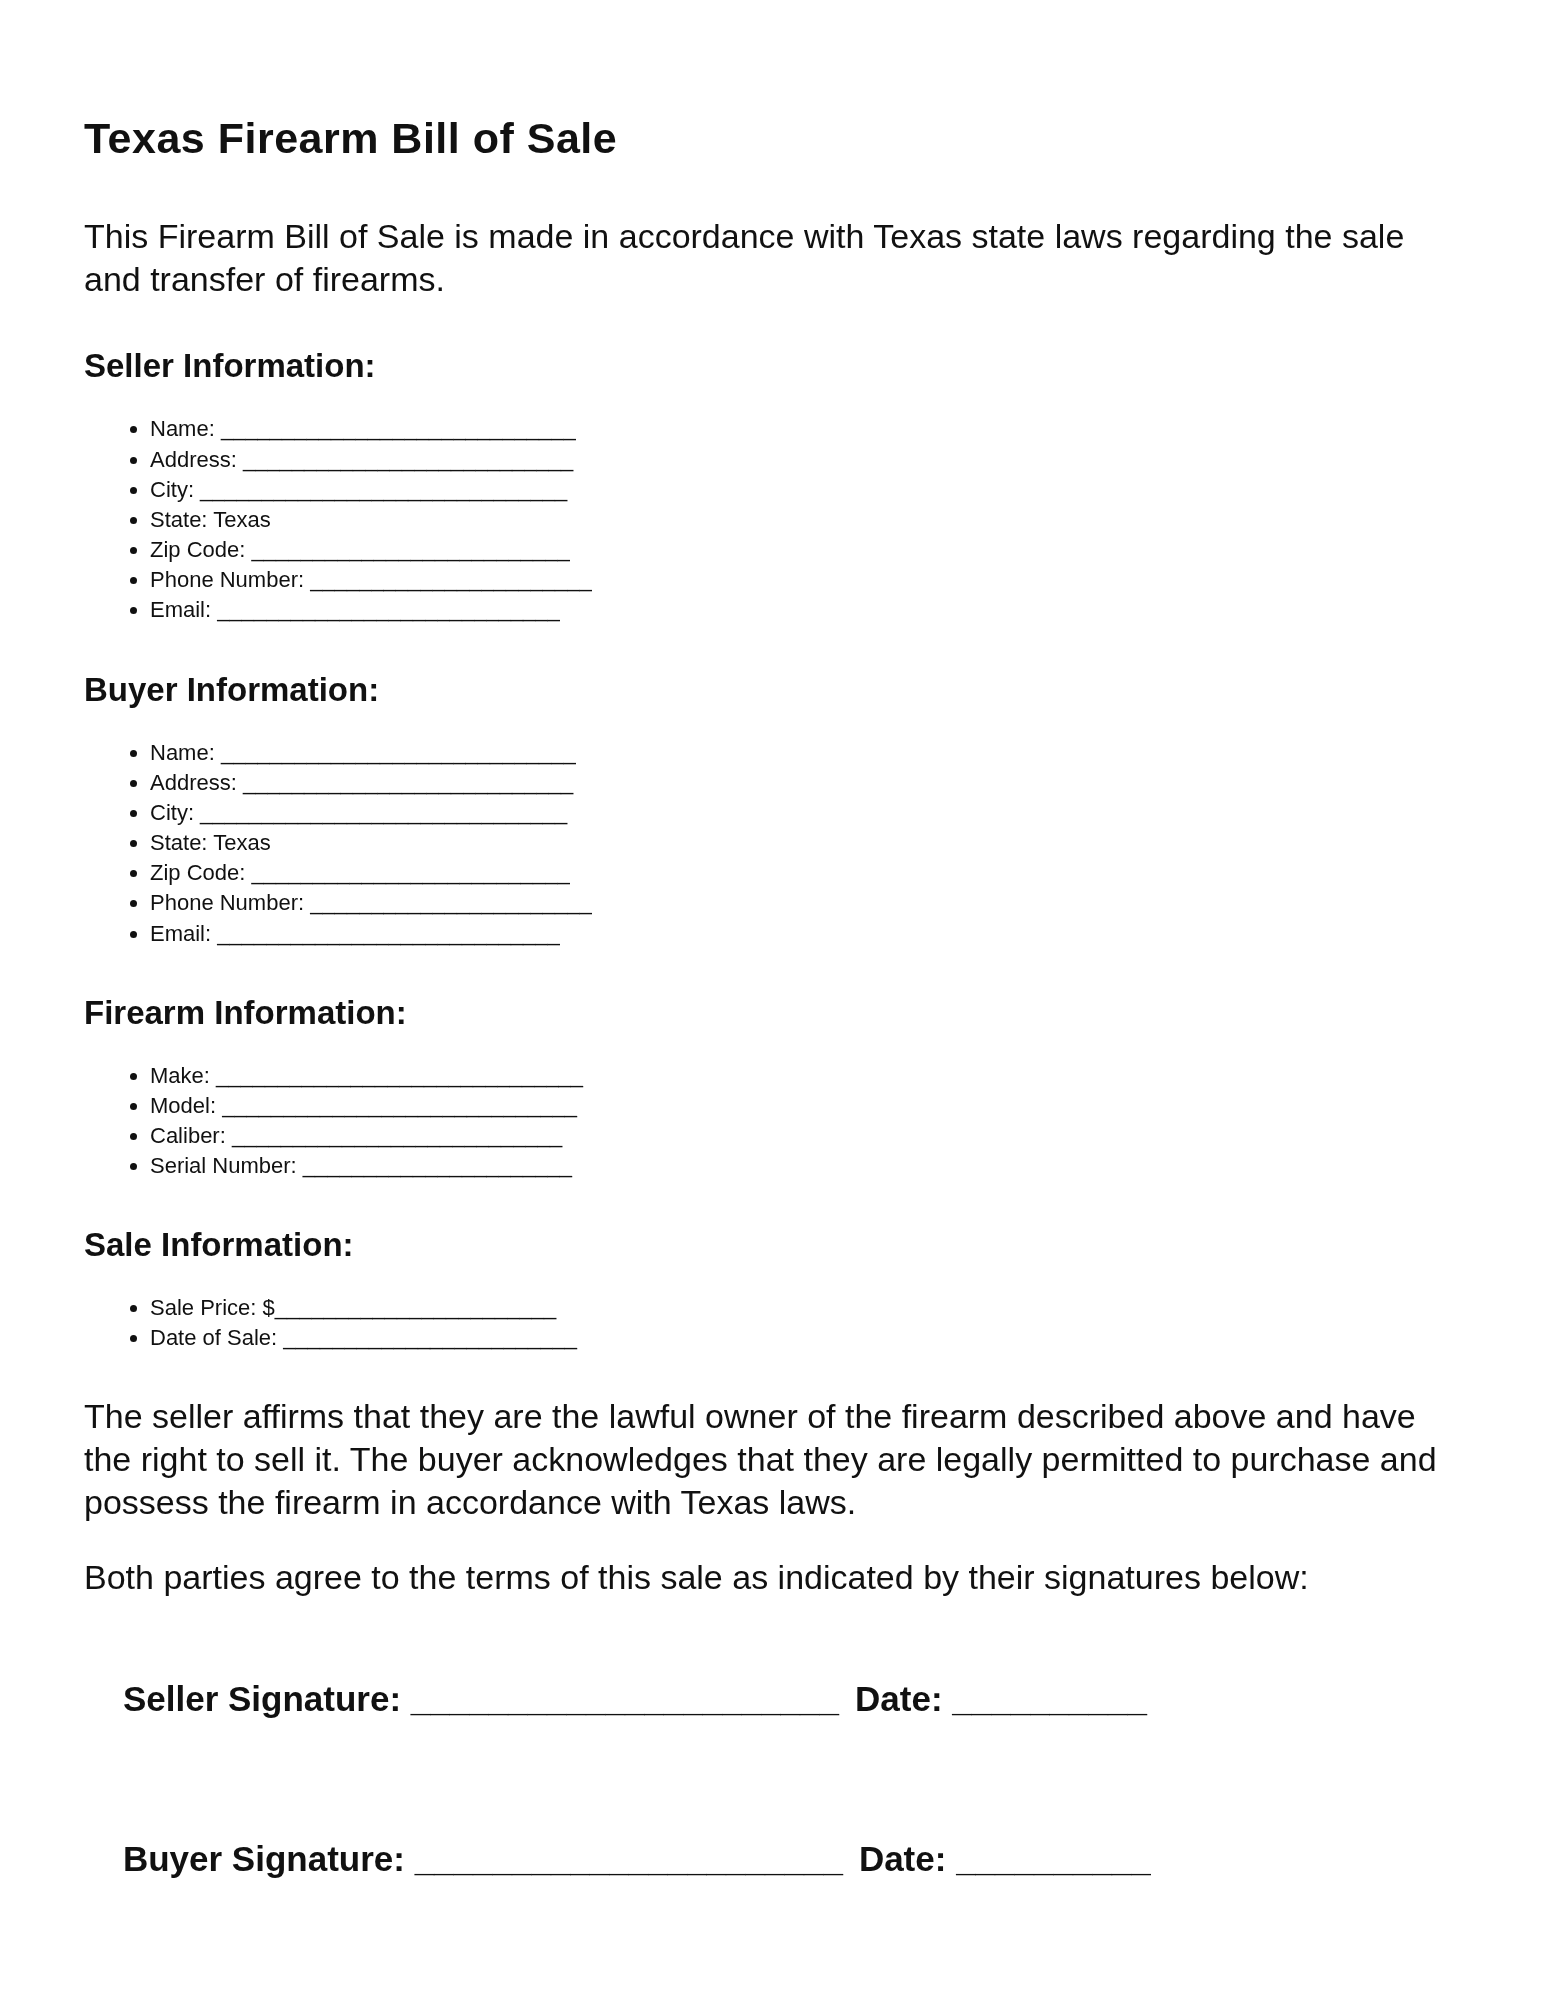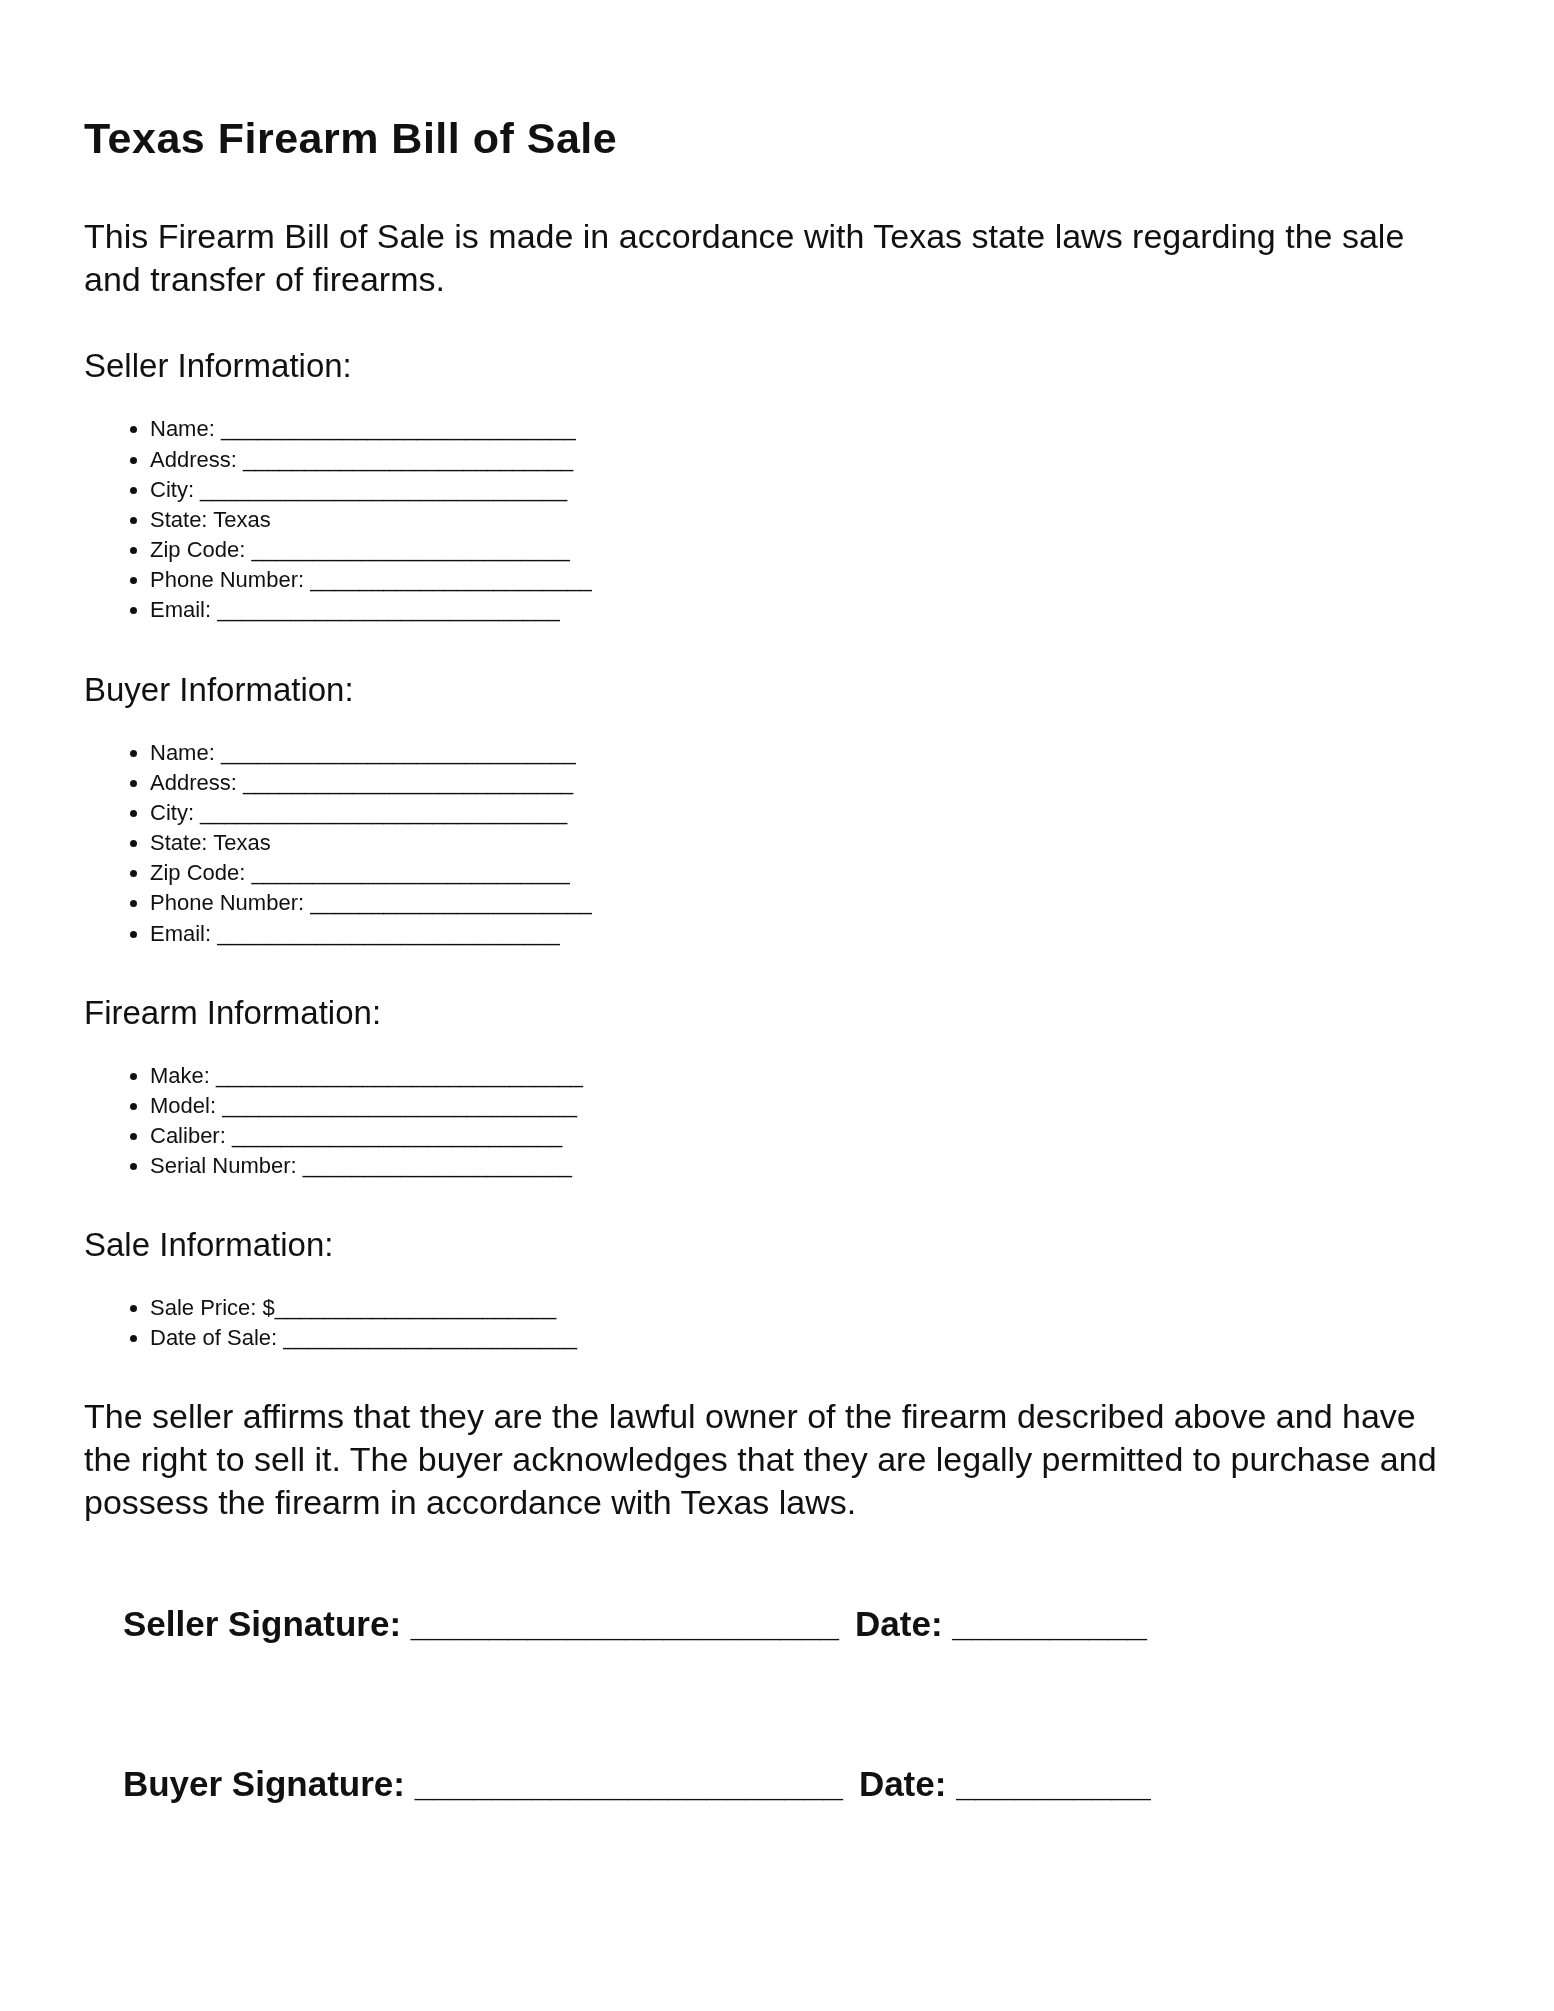--- a/index.html
+++ b/index.html
@@ -21,21 +21,21 @@
     letter-spacing: 0.5px;
   }
   p.doc-text {
     font-size: 34px;
     line-height: 1.27;
     margin: 0 0 32px 0;
     max-width: 1360px;
   }
   h2.section-heading {
     font-size: 33px;
-    font-weight: normal;
+    font-weight: bold;
     margin: 46px 0 30px 0;
   }
   ul.field-list {
     margin: 0 0 42px 0;
     padding-left: 66px;
     list-style: disc;
   }
   ul.field-list li {
     font-size: 22px;
     line-height: 1.28;
@@ -99,20 +99,21 @@
   <section>
     <h2 class="section-heading">Sale Information:</h2>
     <ul class="field-list">
       <li><span>Sale Price: $</span><span class="blank-line">_______________________</span></li>
       <li><span>Date of Sale:</span><span class="blank-line"> ________________________</span></li>
     </ul>
   </section>
 
   <p class="doc-text">The seller affirms that they are the lawful owner of the firearm described above and have the right to sell it. The buyer acknowledges that they are legally permitted to purchase and possess the firearm in accordance with Texas laws.</p>
 
+  <p class="doc-text">Both parties agree to the terms of this sale as indicated by their signatures below:</p>
 
   <p class="signature-row">
     <span>Seller Signature:</span><span class="blank-line"> ______________________</span><span class="date-label">Date:</span><span class="blank-line"> __________</span>
   </p>
 
   <p class="signature-row">
     <span>Buyer Signature:</span><span class="blank-line"> ______________________</span><span class="date-label">Date:</span><span class="blank-line"> __________</span>
   </p>
 
 </div>

